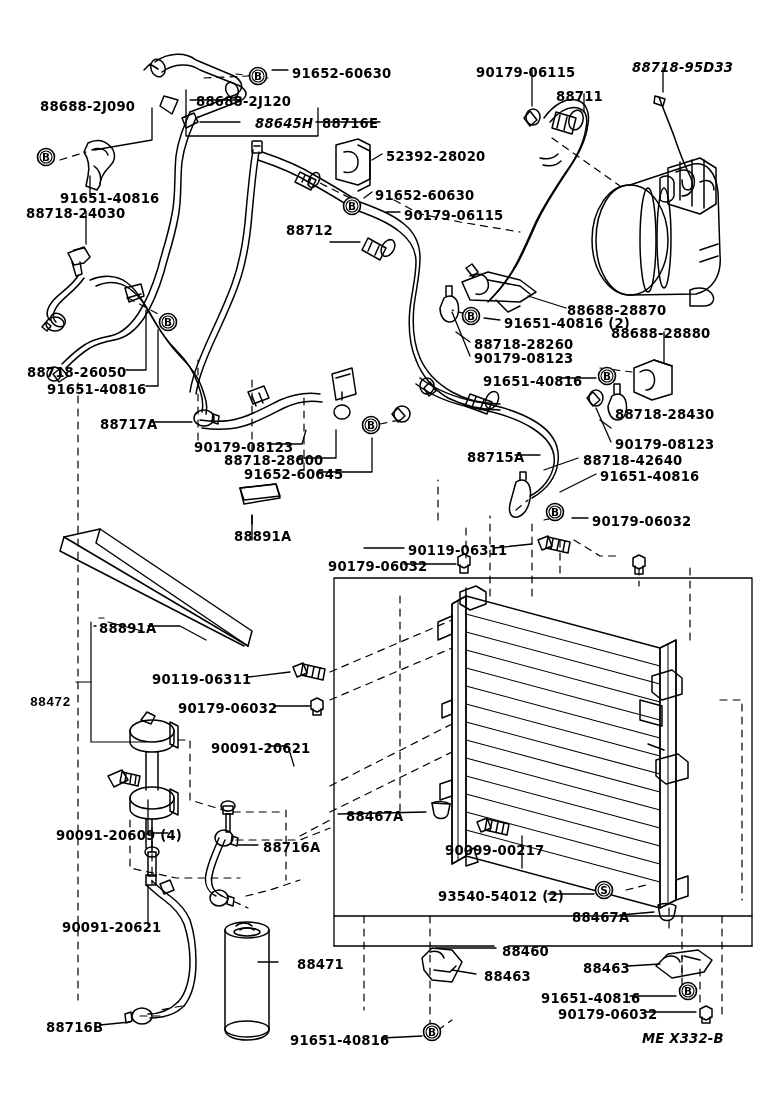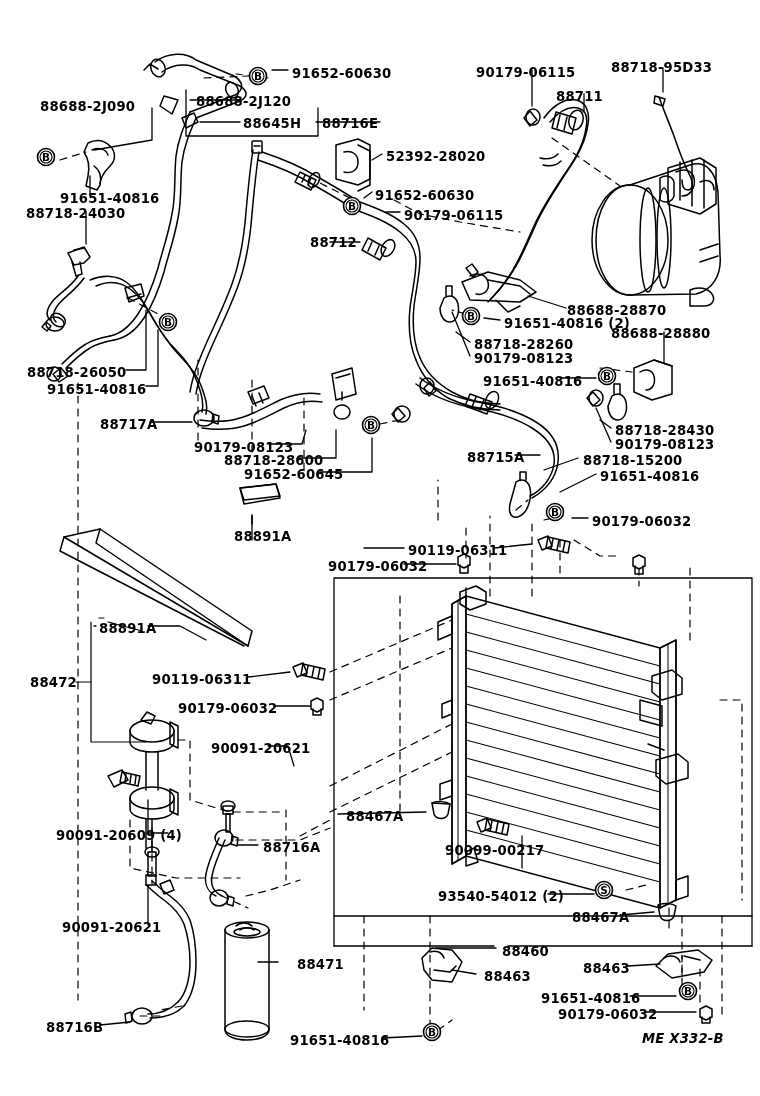--- a/index.html
+++ b/index.html
@@ -536,55 +536,55 @@
           <circle cx="604" cy="890" r="8.5" fill="#fff" stroke="#000" stroke-width="1.6"></circle>
           <circle cx="604" cy="890" r="6" fill="none" stroke="#000" stroke-width="1.1"></circle>
           <text x="604" y="894.2" text-anchor="middle" font-family="&quot;DejaVu Sans&quot;, sans-serif" font-size="10.5" font-weight="700" fill="#000">S</text>
         </g>
       </g>
 </svg>
 
 <div id="labels">
       <div class="lbl" style="left: 292px; top: 67px;">91652-60630</div>
       <div class="lbl" style="left: 476px; top: 66px;">90179-06115</div>
-      <div class="lbl" style="left: 611px; top: 61px;">88718-95D33</div>
+      <div class="lbl" style="left: 632px; top: 61px; font-style: italic;">88718-95D33</div>
       <div class="lbl" style="left: 556px; top: 90px;">88711</div>
       <div class="lbl" style="left: 40px; top: 100px;">88688-2J090</div>
       <div class="lbl" style="left: 196px; top: 95px;">88688-2J120</div>
-      <div class="lbl" style="left: 243px; top: 117px;">88645H</div>
+      <div class="lbl" style="left: 255px; top: 117px; font-style: italic;">88645H</div>
       <div class="lbl" style="left: 322px; top: 117px;">88716E</div>
       <div class="lbl" style="left: 386px; top: 150px;">52392-28020</div>
       <div class="lbl" style="left: 60px; top: 192px;">91651-40816</div>
       <div class="lbl" style="left: 26px; top: 207px;">88718-24030</div>
       <div class="lbl" style="left: 375px; top: 189px;">91652-60630</div>
       <div class="lbl" style="left: 404px; top: 209px;">90179-06115</div>
-      <div class="lbl" style="left: 286px; top: 236px; margin-left: 24px;">88712</div>
+      <div class="lbl" style="left: 286px; top: 224px;">88712</div>
       <div class="lbl" style="left: 567px; top: 304px; text-align: right;">88688-28870</div>
       <div class="lbl" style="left: 504px; top: 317px;">91651-40816 (2)</div>
       <div class="lbl" style="left: 611px; top: 327px;">88688-28880</div>
       <div class="lbl" style="left: 474px; top: 338px;">88718-28260</div>
       <div class="lbl" style="left: 474px; top: 352px;">90179-08123</div>
       <div class="lbl" style="left: 483px; top: 375px;">91651-40816</div>
       <div class="lbl" style="left: 27px; top: 366px;">88718-26050</div>
       <div class="lbl" style="left: 47px; top: 383px;">91651-40816</div>
-      <div class="lbl" style="left: 615px; top: 424px;">88718-28430</div>
+      <div class="lbl" style="left: 615px; top: 408px;">88718-28430</div>
       <div class="lbl" style="left: 615px; top: 438px;">90179-08123</div>
       <div class="lbl" style="left: 100px; top: 418px;">88717A</div>
       <div class="lbl" style="left: 194px; top: 441px;">90179-08123</div>
       <div class="lbl" style="left: 224px; top: 454px;">88718-28600</div>
       <div class="lbl" style="left: 244px; top: 468px;">91652-60645</div>
       <div class="lbl" style="left: 467px; top: 451px;">88715A</div>
-      <div class="lbl" style="left: 583px; top: 454px;">88718-15200</div>
+      <div class="lbl" style="left: 583px; top: 454px;">88718-42640</div>
       <div class="lbl" style="left: 600px; top: 470px;">91651-40816</div>
       <div class="lbl" style="left: 592px; top: 515px;">90179-06032</div>
       <div class="lbl" style="left: 234px; top: 530px;">88891A</div>
       <div class="lbl" style="left: 408px; top: 544px;">90119-06311</div>
       <div class="lbl" style="left: 328px; top: 560px;">90179-06032</div>
       <div class="lbl" style="left: 99px; top: 622px;">88891A</div>
-      <div class="lbl" style="left: 30px; top: 676px;">88472</div>
+      <div class="lbl" style="left: 30px; top: 696px; font-family: Liberation Mono, monospace;">88472</div>
       <div class="lbl" style="left: 152px; top: 673px;">90119-06311</div>
       <div class="lbl" style="left: 178px; top: 702px;">90179-06032</div>
       <div class="lbl" style="left: 211px; top: 742px;">90091-20621</div>
       <div class="lbl" style="left: 346px; top: 810px;">88467A</div>
       <div class="lbl" style="left: 56px; top: 829px;">90091-20609 (4)</div>
       <div class="lbl" style="left: 263px; top: 841px;">88716A</div>
       <div class="lbl" style="left: 62px; top: 921px;">90091-20621</div>
       <div class="lbl" style="left: 445px; top: 844px;">90099-00217</div>
       <div class="lbl" style="left: 438px; top: 890px;">93540-54012 (2)</div>
       <div class="lbl" style="left: 572px; top: 911px;">88467A</div>

